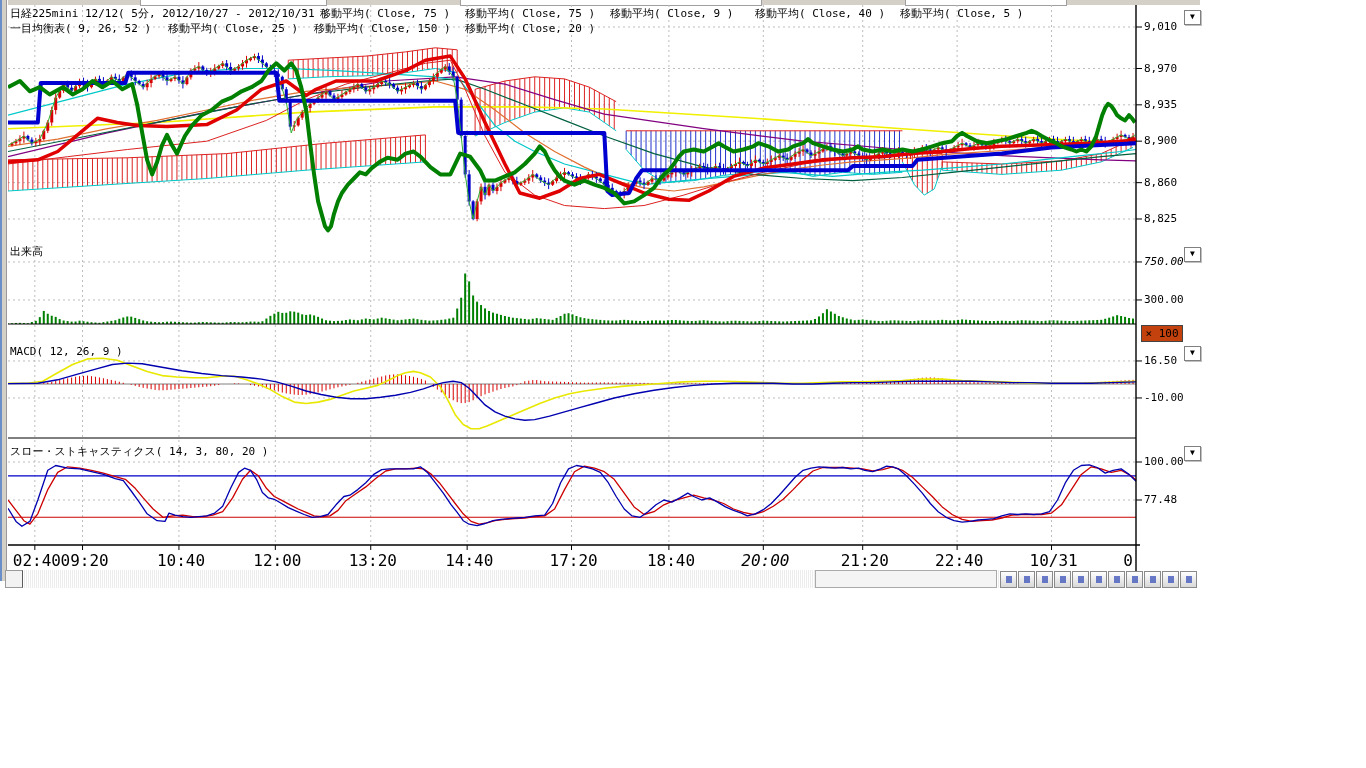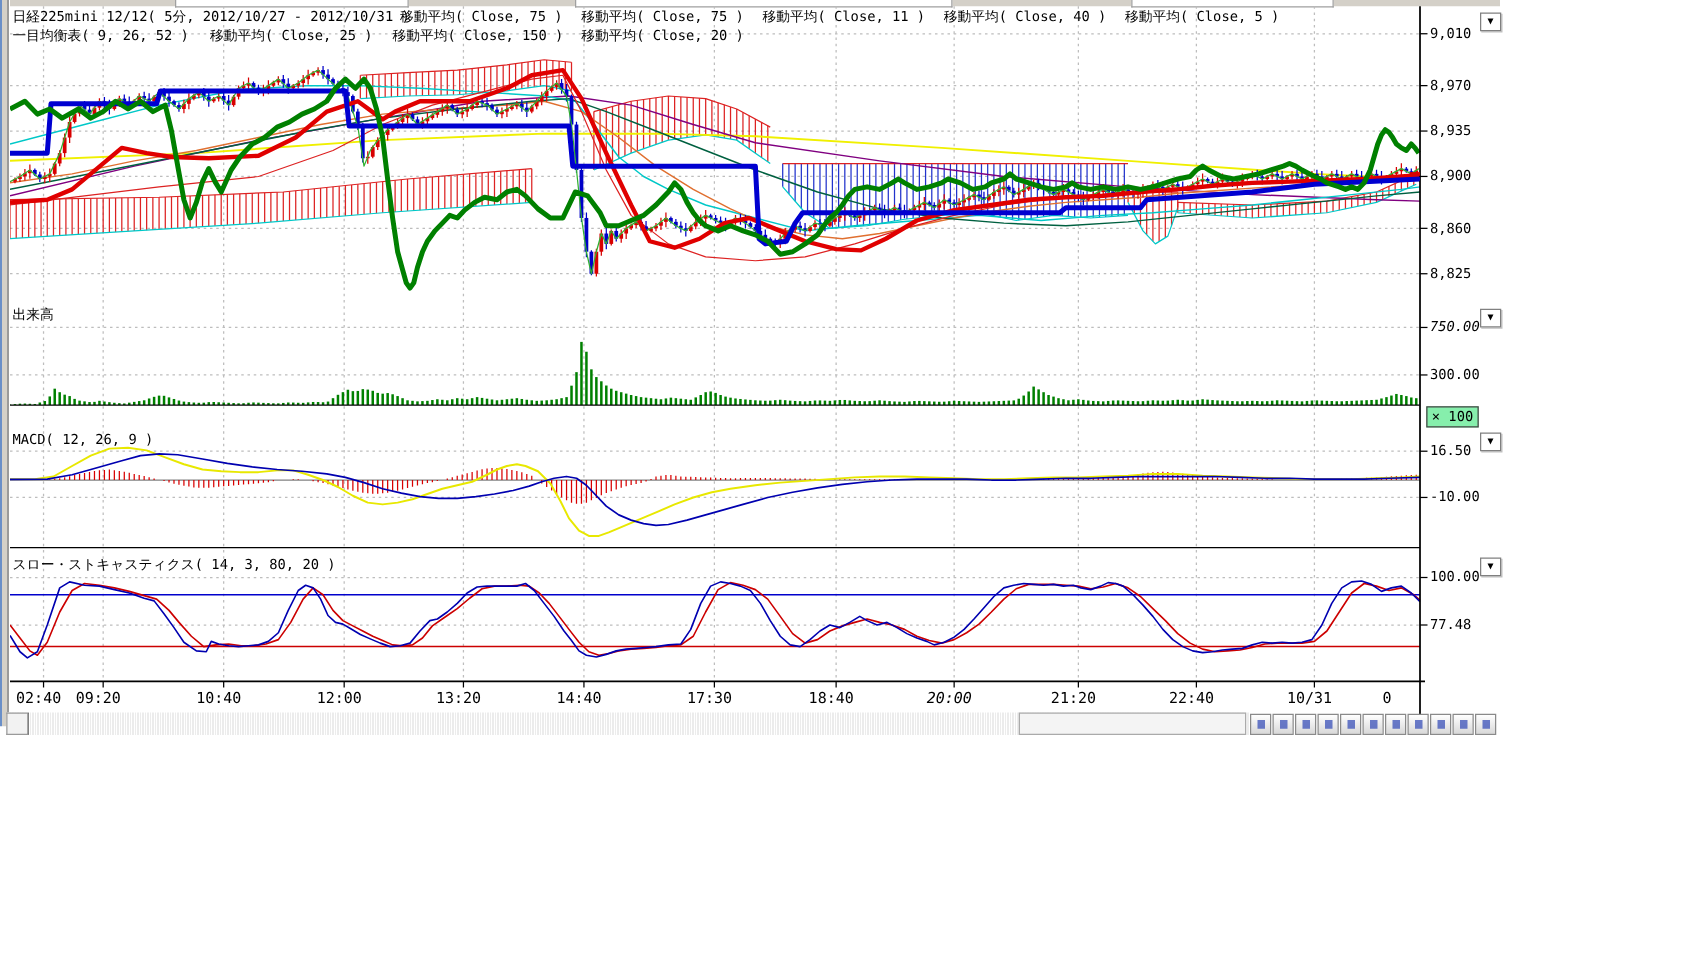--- a/index.html
+++ b/index.html
@@ -6,24 +6,24 @@
   #app{position:relative;width:1366px;height:768px;background:#fff;overflow:hidden;
        font-family:"DejaVu Sans Mono","DejaVu Sans","Liberation Sans",sans-serif;}
   .topstrip{position:absolute;left:0;top:0;width:1200px;height:5px;background:#d4d0c8;}
   .tsbox{position:absolute;top:0;height:5px;background:#fff;border:1px solid #a0a0a0;border-top:none;}
   .leftborder{position:absolute;left:0;top:0;width:8px;height:581px;
        background:linear-gradient(to right,#6a8fc8 0 2px,#d4d0c8 2px 6px,#9a9a9a 6px 7px,#ffffff 7px 8px);}
   svg{position:absolute;left:0;top:0;}
   .hdr{position:absolute;font-size:11px;line-height:13px;color:#000;white-space:pre;z-index:5;}
   .ax{position:absolute;font-size:11px;color:#000;white-space:pre;z-index:5;}
   .panlabel{position:absolute;font-size:11px;color:#000;white-space:pre;z-index:5;}
-  .tlabel{position:absolute;font-size:12px;color:#000;width:44px;z-index:5;}
+  .tlabel{position:absolute;font-size:16px;color:#000;width:44px;text-align:center;z-index:5;}
   .dd{position:absolute;width:15px;height:13px;background:#fff;border:1px solid #808080;
       box-shadow:1px 1px 0 #c0c0c0;font-size:8px;line-height:12px;text-align:center;color:#000;z-index:6;cursor:pointer;}
-  .mult{position:absolute;left:1141px;top:325px;width:40px;height:15px;border:1px solid #444;background:#86efac;
+  .mult{position:absolute;left:1141px;top:325px;width:40px;height:15px;border:1px solid #444;background:#c2410c;
       font-size:11px;line-height:15px;text-align:center;z-index:6;}
   .hscroll{position:absolute;left:5px;top:570px;width:995px;height:18px;z-index:6;
       background:repeating-linear-gradient(90deg,#ffffff 0 1px,#ececec 1px 2px);}
   .sbtn{position:absolute;left:0;top:0;width:18px;height:18px;background:#f2f2f2;
       border:1px solid #9a9a9a;border-right-color:#5a5a5a;box-sizing:border-box;}
   .sthumb{position:absolute;left:810px;top:0;width:182px;height:18px;background:#f4f4f4;
       border:1px solid #aaa;box-sizing:border-box;}
   .btmbtns{position:absolute;left:1000px;top:571px;height:18px;z-index:6;display:flex;gap:1px;}
   .bb{width:17px;height:17px;background:linear-gradient(#ffffff,#d8d8d8);border:1px solid #8a8a8a;
       box-sizing:border-box;position:relative;}
@@ -1505,31 +1505,31 @@
       <div class="ax" style="left: 1144px; top: 353.966px;">16.50</div>
       <div class="ax" style="left: 1144px; top: 390.96px;">-10.00</div>
       <div class="ax" style="left: 1144px; top: 455.002px;">100.00</div>
       <div class="ax" style="left: 1144px; top: 493.001px;">77.48</div>
       <div class="tlabel" style="left: 12.8335px; top: 551px;">02:40</div>
       <div class="tlabel" style="left: 60.5374px; top: 551px;">09:20</div>
       <div class="tlabel" style="left: 156.939px; top: 551px;">10:40</div>
       <div class="tlabel" style="left: 253.341px; top: 551px;">12:00</div>
       <div class="tlabel" style="left: 348.749px; top: 551px;">13:20</div>
       <div class="tlabel" style="left: 445.151px; top: 551px;">14:40</div>
-      <div class="tlabel" style="left: 549.503px; top: 551px;">17:30</div>
+      <div class="tlabel" style="left: 549.503px; top: 551px;">17:20</div>
       <div class="tlabel" style="left: 646.899px; top: 551px;">18:40</div>
       <div class="tlabel" style="left: 741.313px; top: 551px; font-style: italic;">20:00</div>
       <div class="tlabel" style="left: 840.696px; top: 551px;">21:20</div>
       <div class="tlabel" style="left: 935.11px; top: 551px;">22:40</div>
       <div class="tlabel" style="left: 1029.52px; top: 551px;">10/31</div>
       <div class="tlabel" style="left: 1106.05px; top: 551px;">0</div>
       <div class="hdr" style="left: 10px; top: 7px;">日経225mini 12/12( 5分, 2012/10/27 - 2012/10/31 )</div>
       <div class="hdr" style="left: 320px; top: 7px;">移動平均( Close, 75 )</div>
       <div class="hdr" style="left: 465px; top: 7px;">移動平均( Close, 75 )</div>
-      <div class="hdr" style="left: 610px; top: 7px;">移動平均( Close, 11 )</div>
+      <div class="hdr" style="left: 610px; top: 7px;">移動平均( Close, 9 )</div>
       <div class="hdr" style="left: 755px; top: 7px;">移動平均( Close, 40 )</div>
       <div class="hdr" style="left: 900px; top: 7px;">移動平均( Close, 5 )</div>
       <div class="hdr" style="left: 10px; top: 22px;">一目均衡表( 9, 26, 52 )</div>
       <div class="hdr" style="left: 168px; top: 22px;">移動平均( Close, 25 )</div>
       <div class="hdr" style="left: 314px; top: 22px;">移動平均( Close, 150 )</div>
       <div class="hdr" style="left: 465px; top: 22px;">移動平均( Close, 20 )</div>
     </div>
 
   <div class="mult">× 100</div>
 

